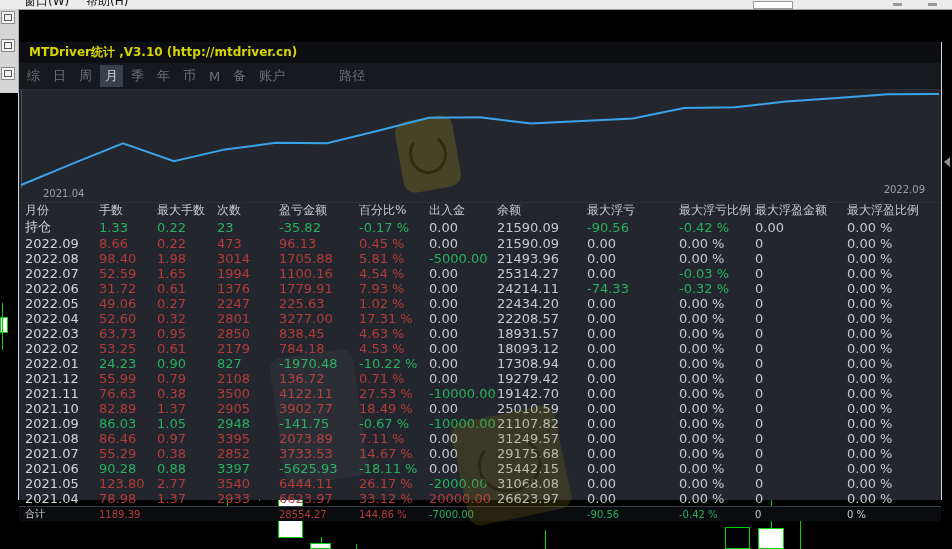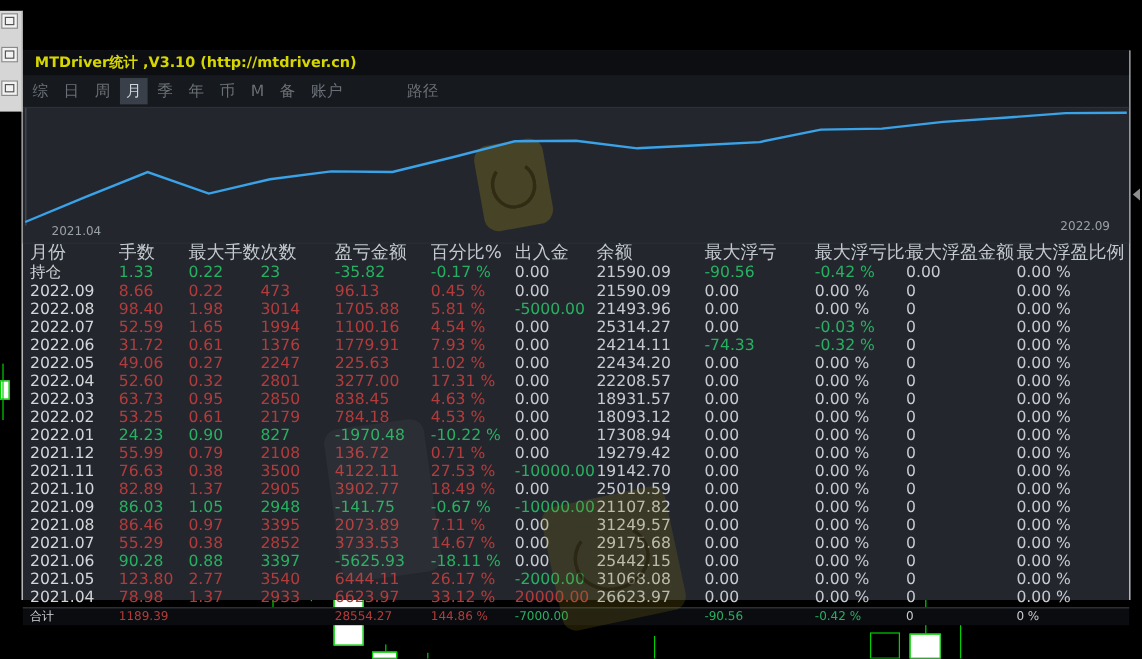--- a/index.html
+++ b/index.html
@@ -40,21 +40,21 @@
   .xlabel{position:absolute;font-size:10px;color:#9aa0a8;top:98px;z-index:1;}
   .xlabel.left{left:24px;}
   .xlabel.right{right:16px;top:94px;}
   .wm{position:absolute;border-radius:12px;z-index:0;}
   .wm .swirl{position:absolute;left:18%;top:22%;width:55%;height:48%;border:3px solid rgba(30,26,4,.55);
              border-radius:50%;border-top-color:transparent;}
   
   .thead,.trow,.trow-total{display:grid;
      grid-template-columns:74px 58px 60px 62px 80px 70px 68px 90px 92px 76px 92px 1fr;
      padding-left:6px;align-items:center;}
-  .thead{height:15px;flex:none;color:#c3c9cf;font-size:15px;border-top:1px solid #2c3137;}
+  .thead{height:15px;flex:none;color:#c3c9cf;font-size:12px;border-top:1px solid #2c3137;}
   .tbody{flex:1;display:flex;flex-direction:column;position:relative;}
   .trow{flex:1;font-size:13px;}
   .trow-total{height:14px;flex:none;font-size:10px;background:#0a0c0f;border-top:1px solid #343a41;}
   .cell{white-space:nowrap;overflow:hidden;}
   .c-w{color:var(--cw);} .c-r{color:var(--cr);} .c-g{color:var(--cg);}
   .c-m{color:#d2d5d9;}
   
   .right-strip{position:absolute;left:942px;top:9px;width:10px;height:540px;background:#000;z-index:1;}
   .scroll-arrow{position:absolute;left:944px;top:157px;width:0;height:0;z-index:3;
     border-top:5px solid transparent;border-bottom:5px solid transparent;border-right:6px solid #8f8f8f;}
@@ -77,20 +77,27 @@
       <div class="candle-wick" style="left: 356px; top: 544px; height: 5px;"></div>
       <div class="candle-wick" style="left: 545px; top: 530px; height: 19px;"></div>
       <div class="candle-body hollow" style="left: 725px; top: 527px; width: 25px; height: 22px;"></div>
       <div class="candle-body solid" style="left: 758px; top: 528px; width: 26px; height: 21px;"></div>
       <div class="candle-wick" style="left: 771px; top: 483px; height: 45px;"></div>
       <div class="candle-wick" style="left: 800px; top: 512px; height: 37px;"></div>
       <div class="candle-body solid" style="left: 0px; top: 317px; width: 8px; height: 16px;"></div>
       <div class="candle-wick" style="left: 2px; top: 303px; height: 47px;"></div>
     </div>
 
+  <div class="host-menubar">
+    <span class="mi" style="left:24px">窗口(W)</span>
+    <span class="mi" style="left:86px">帮助(H)</span>
+    <span class="host-input"></span>
+    <span class="host-btn" style="left:893px"></span>
+    <span class="host-btn" style="left:928px"></span>
+  </div>
 
   <div class="side-strip">
     <span class="side-icon" style="top:2px"></span>
     <span class="side-icon" style="top:30px"></span>
     <span class="side-icon" style="top:58px"></span>
   </div>
 
   <div class="panel">
     <div class="titlebar">
       <span class="title-text">MTDriver统计 ,V3.10 (http://mtdriver.cn)</span>

